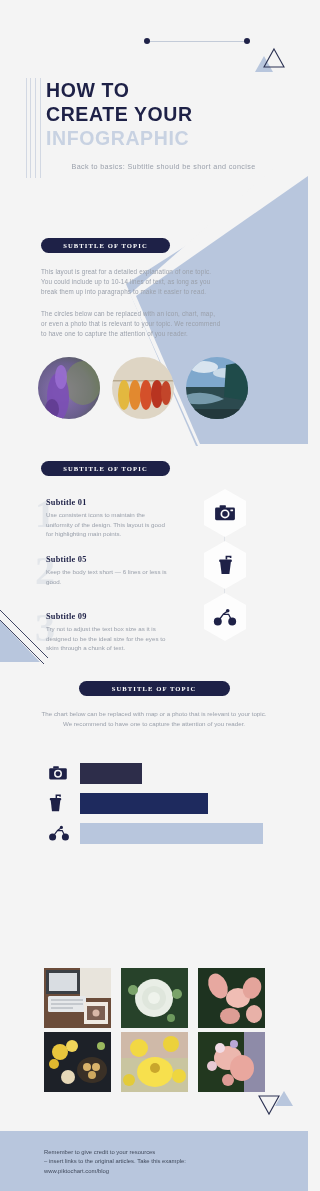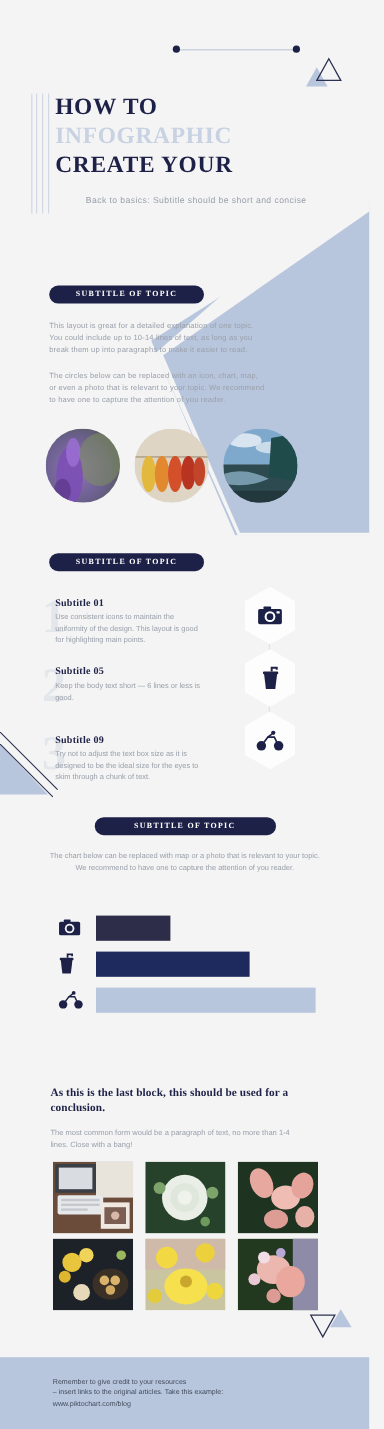--- a/index.html
+++ b/index.html
@@ -63,21 +63,21 @@
   .tri-down-shadow {
     position: absolute; left: 20px; top: 2px; width: 0; height: 0;
     border-left: 9px solid transparent; border-right: 9px solid transparent;
     border-bottom: 15px solid #b8c6dd;
   }
   .tri-down-outline { position: absolute; left: 2px; top: 5px; width: 24px; height: 22px; }
 
   
   .header { position: absolute; left: 46px; top: 78px; width: 235px; }
   .h-line {
-    font-family: Liberation Serif, serif;
+    font-family: Liberation Sans, sans-serif;
     font-weight: bold;
     font-size: 19.5px;
     letter-spacing: 0.6px;
     line-height: 24px;
     color: #1e2147;
     text-transform: uppercase;
   }
   .h-line.ghost { color: #c8d2e2; }
   .subtitle {
     margin-top: 11px;
@@ -226,22 +226,22 @@
 
   <div class="title-rules">
     <i></i>
       <i></i>
       <i></i>
       <i></i>
   </div>
 
   <div class="header">
     <div class="h-line">HOW TO</div>
+    <div class="h-line">CREATE YOUR</div>
     <div class="h-line ghost">INFOGRAPHIC</div>
-    <div class="h-line">CREATE YOUR</div>
     <div class="subtitle">Back to basics: Subtitle should be short and concise</div>
   </div>
 
   <div class="sec1">
     <div class="pill">SUBTITLE OF TOPIC</div>
     <p class="body-txt">This layout is great for a detailed explanation of one topic. You could include up to 10-14 lines of text, as long as you break them up into paragraphs to make it easier to read.</p>
     <p class="body-txt">The circles below can be replaced with an icon, chart, map, or even a photo that is relevant to your topic. We recommend to have one to capture the attention of you reader.</p>
   </div>
 
   <div class="circles">
@@ -378,24 +378,20 @@
   </div>
 
   <svg class="bl-tri" viewBox="0 0 64 74">
     <polygon points="0,22 46,70 0,70" fill="#b8c6dd"></polygon>
     <g stroke="#2b3152" stroke-width="0.9" fill="none">
       <line x1="2" y1="14" x2="54" y2="66"></line>
       <line x1="-2" y1="20" x2="50" y2="72"></line>
     </g>
   </svg>
 
-  <div class="sec4">
-    <div class="concl-head">As this is the last block, this should be used for a conclusion.</div>
-    <div class="concl-body">The most common form would be a paragraph of text, no more than 1-4 lines. Close with a bang!</div>
-  </div>
 
   <div class="grid">
     <div class="cell">
       <svg width="67" height="60" viewBox="0 0 67 60">
         <rect width="67" height="60" fill="#6b4c3a"></rect>
         <rect x="2" y="2" width="34" height="24" fill="#3a3f45"></rect>
         <rect x="5" y="5" width="28" height="18" fill="#d9dde2"></rect>
         <rect x="36" y="0" width="31" height="30" fill="#e8e4dc"></rect>
         <rect x="4" y="28" width="38" height="16" rx="1.5" fill="#e6e8ea"></rect>
         <g fill="#c5c9ce">

